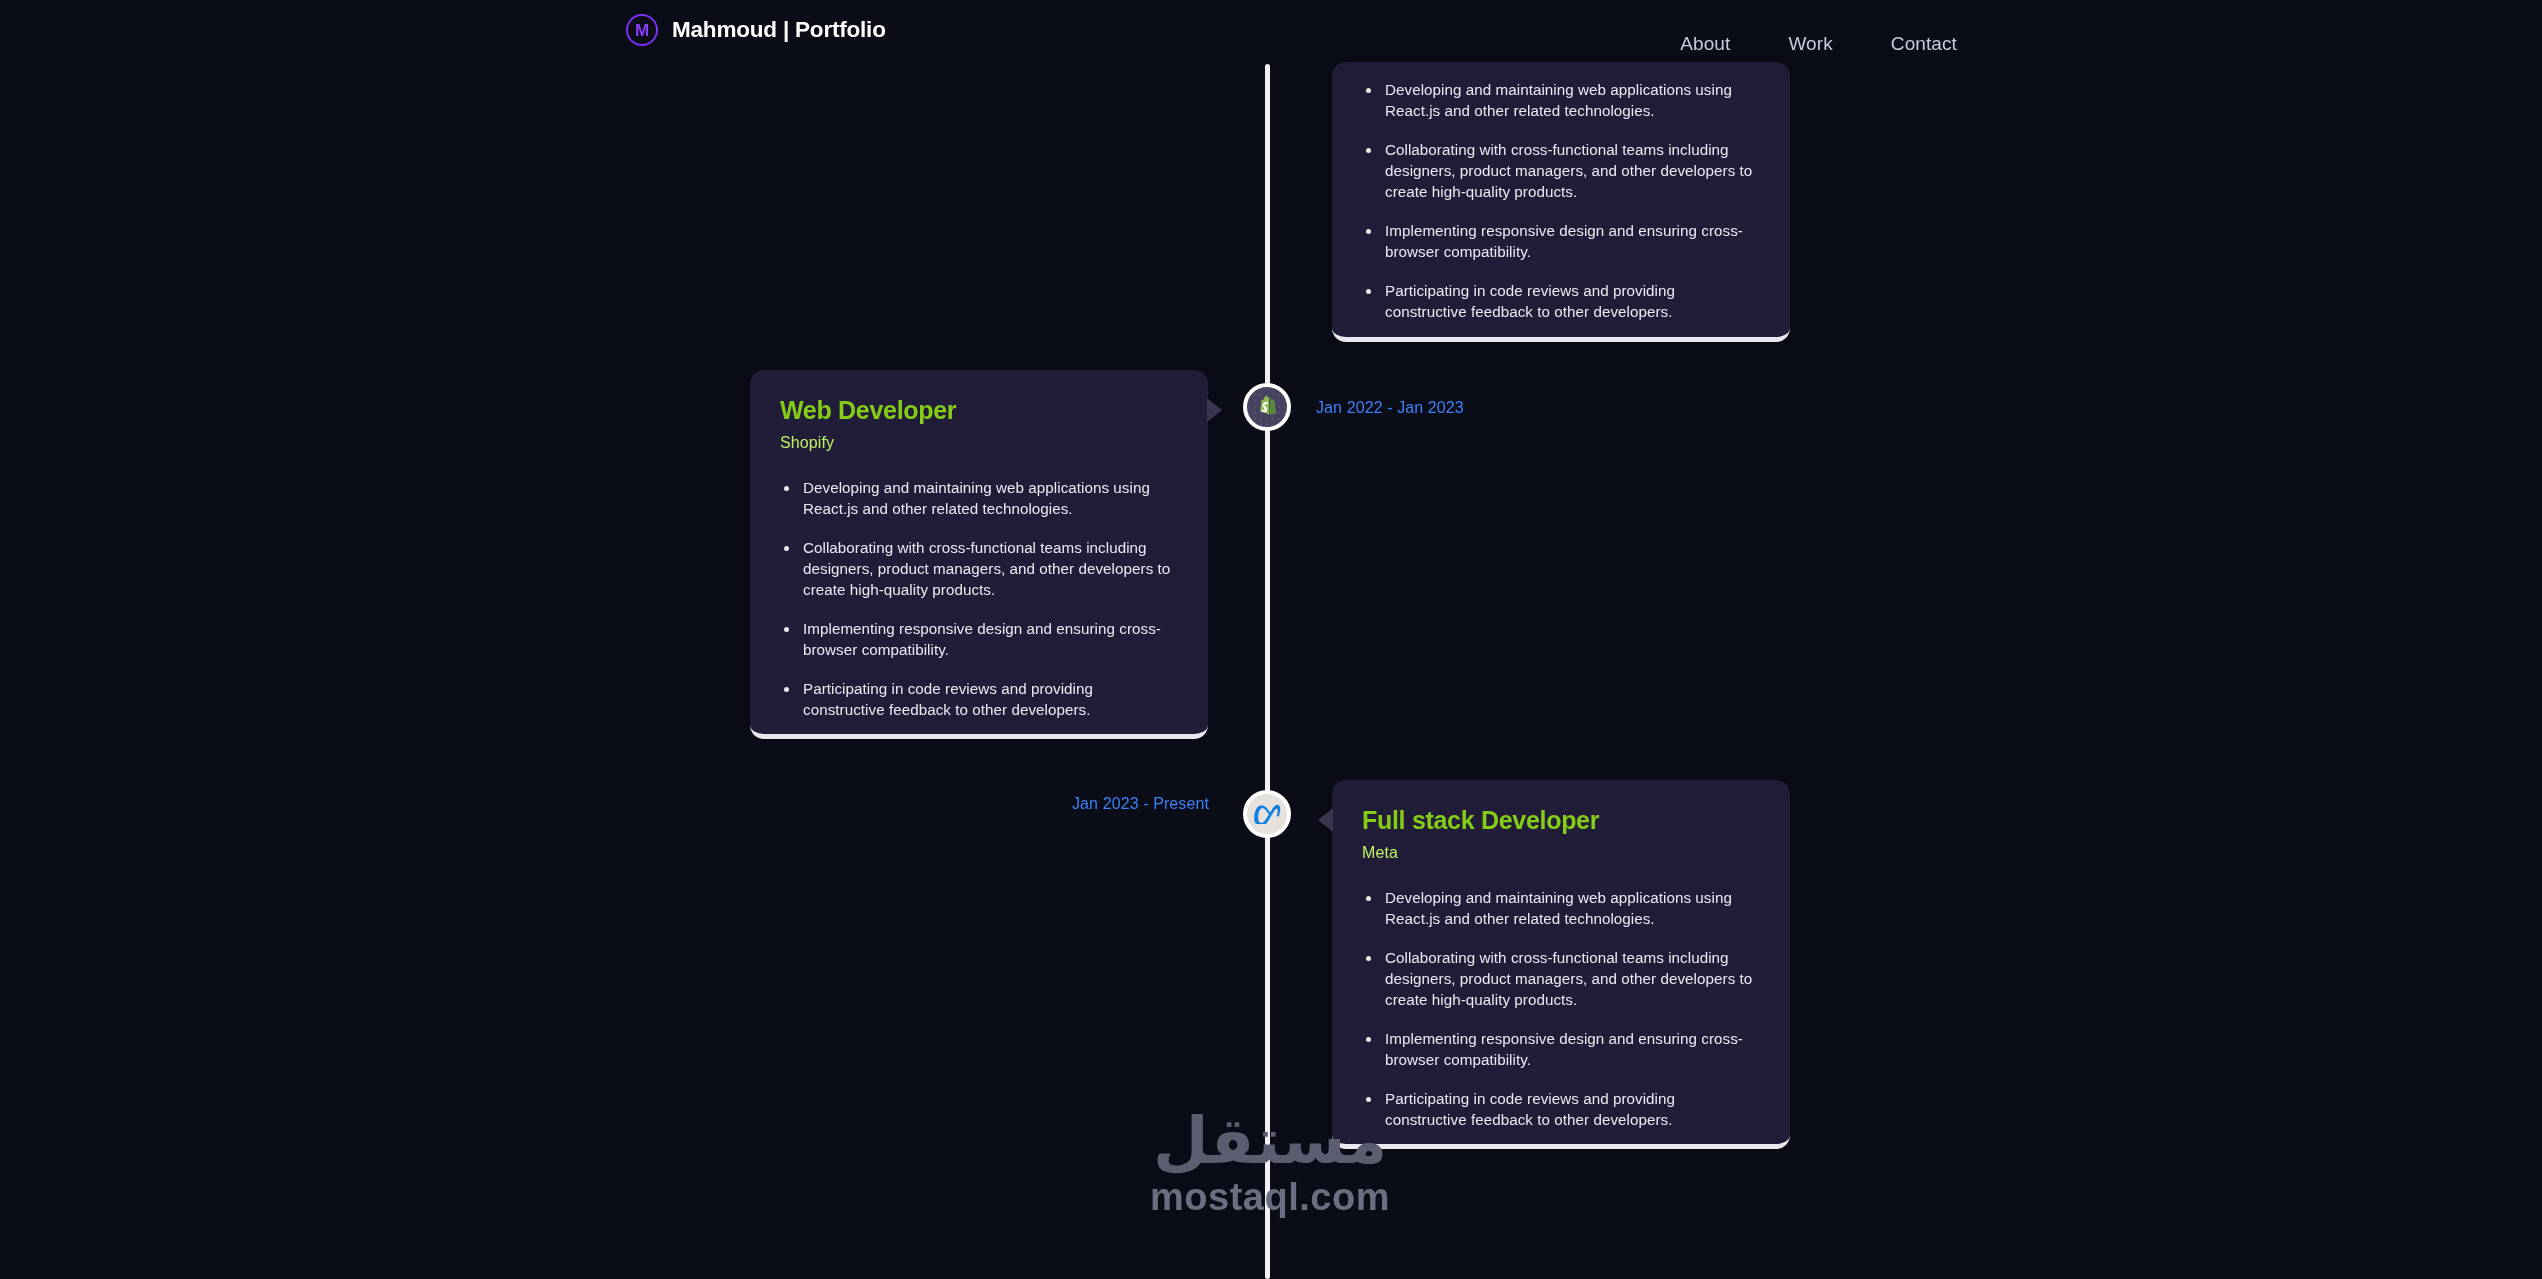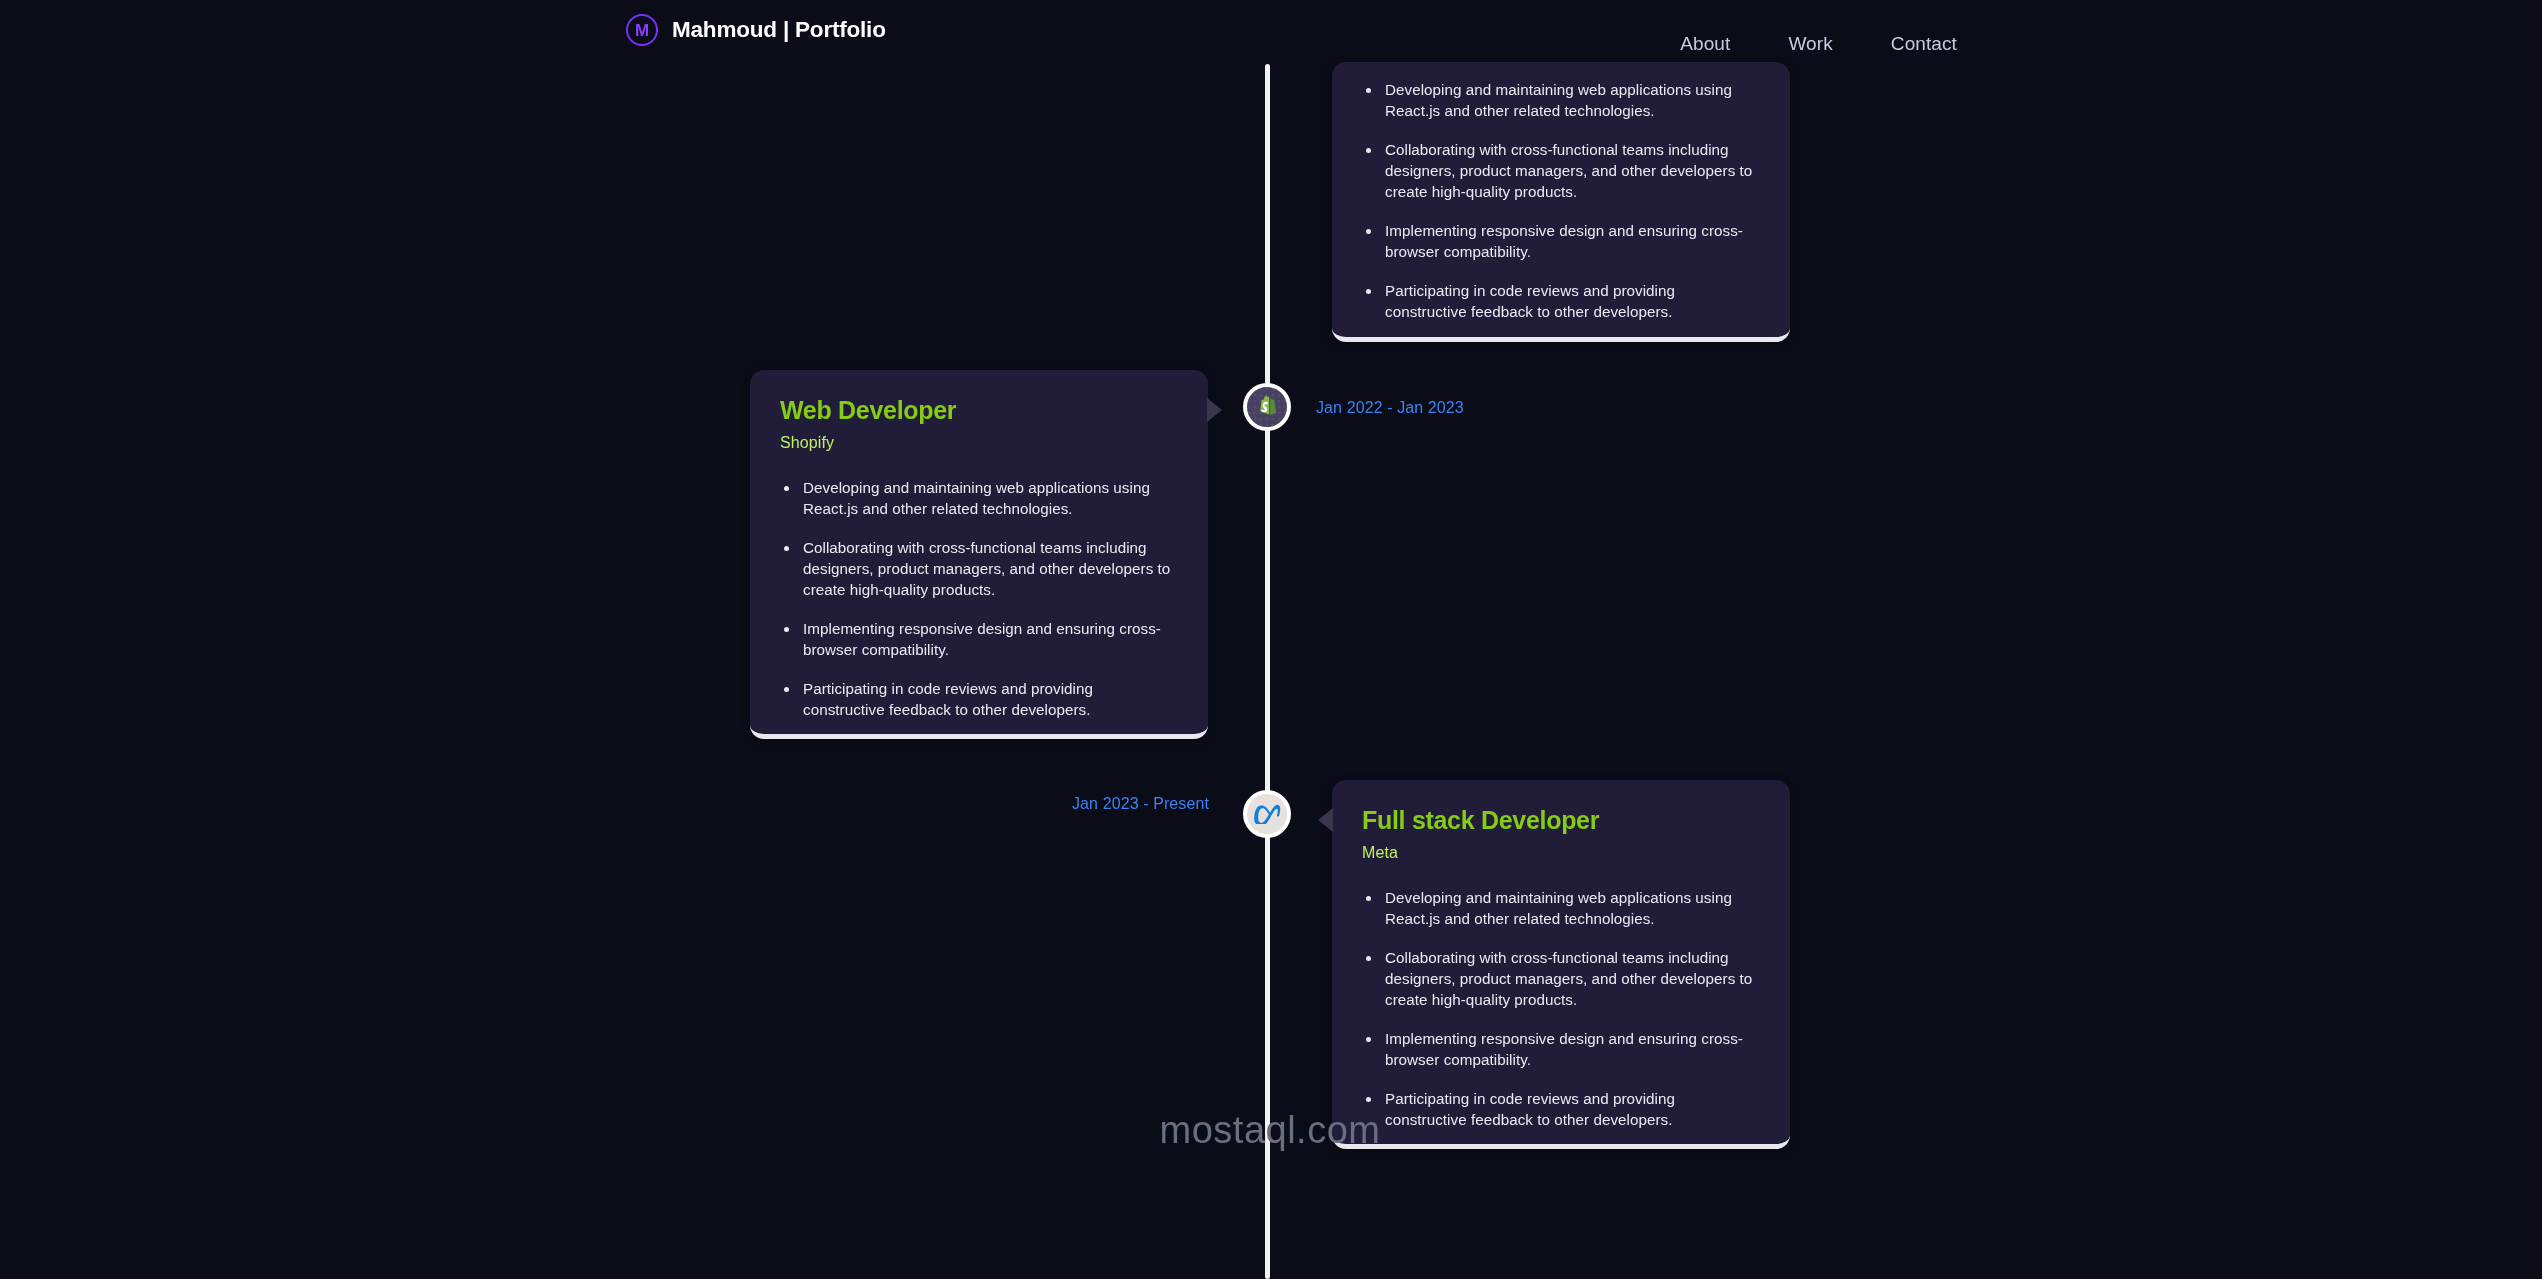--- a/index.html
+++ b/index.html
@@ -227,21 +227,21 @@
   .wm-ar {
     font-size: 64px;
     font-weight: 700;
     color: #5a5e70;
     line-height: 1.05;
     direction: rtl;
     font-family: "DejaVu Sans", sans-serif;
   }
   .wm-en {
     font-size: 38px;
-    font-weight: 400;
+    font-weight: 700;
     color: #6a6e80;
     line-height: 1.1;
     margin-top: 2px;
     letter-spacing: 0.5px;
     font-family: "Liberation Sans", sans-serif;
   }
 </style>
 </head>
 <body>
 
@@ -314,14 +314,15 @@
     <svg width="28" height="20" viewBox="0 0 36 24">
       <path d="M5.2 16.6c0 1.9.4 3.3 1 4.2.7 1.1 1.8 1.6 2.9 1.6 1.4 0 2.7-.4 5.2-3.8 2-2.8 4.3-6.7 5.9-9.2l2.7-4.2c1.9-2.9 4.1-6.2 6.6-6.2 2 0 4 1.2 4 5.5 0 2.4-.6 5.4-1 7l-.1.5c-.3 1.4-.9 2.4-1.9 2.4-.8 0-1.2-.6-1.2-1.4 0-.2 0-.5.1-.8l.2-.9c.4-1.6.7-3.2.7-4.6 0-1.8-.5-2.6-1.4-2.6-1.2 0-2.6 1.8-4.2 4.5l-2.5 4.2c-2.4 4-5.1 8.8-7.1 11.1-2.3 2.6-4.3 3.3-6.4 3.3-3 0-4.9-1.3-6.1-3.3C.4 21.6 0 19 0 16.1c0-5.2 1.6-10.7 4.2-14.1C6 .4 7.9 0 9.7 0c1.8 0 3.7.6 5.5 2.2 1.6 1.5 3.4 3.9 5.6 7.9l1.3 2.3c-.5.8-1 1.7-1.5 2.5l-1.6-2.8c-1.9-3.2-3.2-5.3-4.5-6.6-1.3-1.4-2.5-1.9-3.7-1.9-1.5 0-2.7.7-3.6 2.2-1.2 1.8-2 4.6-2 8.8z" transform="translate(1.5 1)" fill="#0F80E0"></path>
     </svg>
   </div>
 
   <div class="date-label" style="left:1072px; top:795px;">Jan 2023 - Present</div>
 
 </div>
 
 <div class="watermark">
+  <div class="wm-ar">مستقل</div>
   <div class="wm-en">mostaql.com</div>
 </div>
 
 </body></html>

